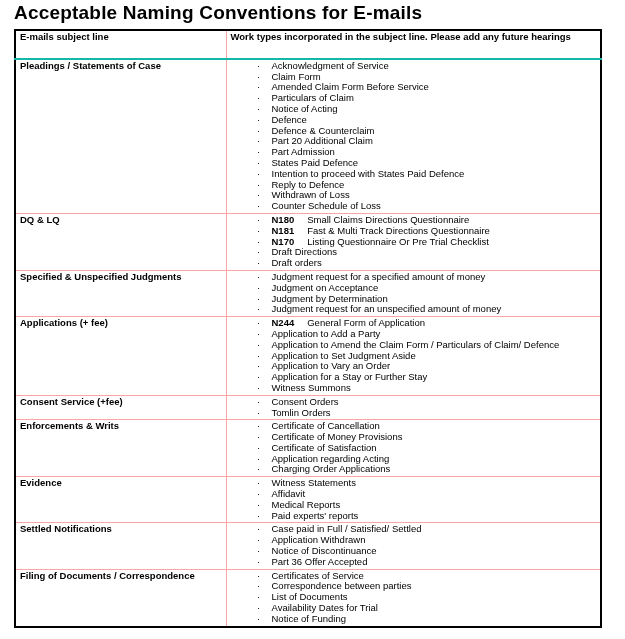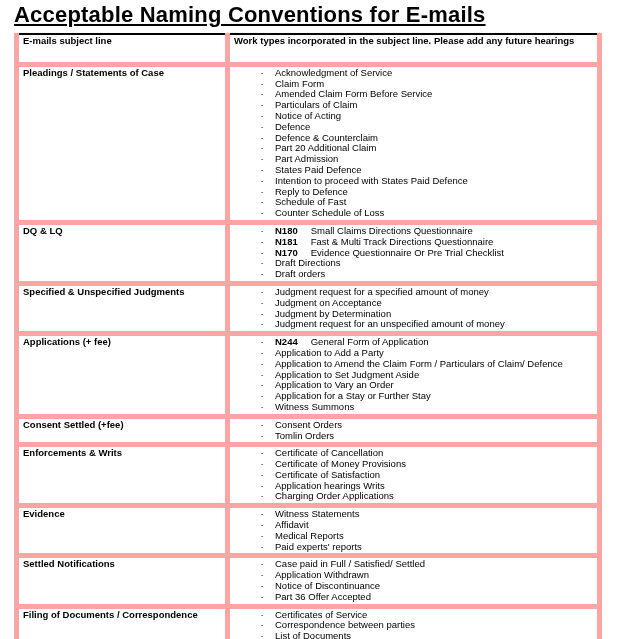--- a/index.html
+++ b/index.html
@@ -6,36 +6,35 @@
   html, body {
     margin: 0; padding: 0;
     background: #ffffff;
     width: 625px; height: 639px;
     font-family: "Liberation Sans", sans-serif;
     color: #000000;
     -webkit-font-smoothing: antialiased;
   }
   .page { width: 625px; height: 639px; overflow: hidden; padding-top: 2px; }
   h1.title {
-    font-size: 22px;
+    font-size: 19px;
     font-weight: bold;
-    text-decoration: underline;
     margin: 0 0 5px 14px;
     letter-spacing: 0.2px;
   }
   table.conv {
     border-collapse: collapse;
     margin-left: 14px;
     width: 588px;
     table-layout: fixed;
     border: 2px solid #000;
   }
   col.c1 { width: 211px; }
   th, td {
-    border: 5px solid #fca5a5;
+    border: 1px solid #fca5a5;
     vertical-align: top;
     font-size: 9.5px;
     line-height: 10.8px;
     padding: 1px 4px 1px 4px;
     text-align: left;
   }
   th {
     font-weight: bold;
     border-top: 2px solid #000;
     border-bottom: 2px solid #14b8a6;
@@ -119,42 +118,42 @@
             <div class="li">
               <span class="bullet">·</span>
               <span class="txt">Intention to proceed with States Paid Defence</span>
             </div>
             <div class="li">
               <span class="bullet">·</span>
               <span class="txt">Reply to Defence</span>
             </div>
             <div class="li">
               <span class="bullet">·</span>
-              <span class="txt">Schedule of Fast</span>
+              <span class="txt">Withdrawn of Loss</span>
             </div>
             <div class="li">
               <span class="bullet">·</span>
               <span class="txt">Counter Schedule of Loss</span>
             </div>
           </td>
         </tr>
         <tr>
           <td class="category">DQ &amp; LQ</td>
           <td class="worktypes">
             <div class="li">
               <span class="bullet">·</span>
               <span class="txt"><b>N180</b><span>Small Claims Directions Questionnaire</span></span>
             </div>
             <div class="li">
               <span class="bullet">·</span>
               <span class="txt"><b>N181</b><span>Fast &amp; Multi Track Directions Questionnaire</span></span>
             </div>
             <div class="li">
               <span class="bullet">·</span>
-              <span class="txt"><b>N170</b><span>Evidence Questionnaire Or Pre Trial Checklist</span></span>
+              <span class="txt"><b>N170</b><span>Listing Questionnaire Or Pre Trial Checklist</span></span>
             </div>
             <div class="li">
               <span class="bullet">·</span>
               <span class="txt">Draft Directions</span>
             </div>
             <div class="li">
               <span class="bullet">·</span>
               <span class="txt">Draft orders</span>
             </div>
           </td>
@@ -207,21 +206,21 @@
               <span class="bullet">·</span>
               <span class="txt">Application for a Stay or Further Stay</span>
             </div>
             <div class="li">
               <span class="bullet">·</span>
               <span class="txt">Witness Summons</span>
             </div>
           </td>
         </tr>
         <tr>
-          <td class="category">Consent Settled (+fee)</td>
+          <td class="category">Consent Service (+fee)</td>
           <td class="worktypes">
             <div class="li">
               <span class="bullet">·</span>
               <span class="txt">Consent Orders</span>
             </div>
             <div class="li">
               <span class="bullet">·</span>
               <span class="txt">Tomlin Orders</span>
             </div>
           </td>
@@ -236,21 +235,21 @@
             <div class="li">
               <span class="bullet">·</span>
               <span class="txt">Certificate of Money Provisions</span>
             </div>
             <div class="li">
               <span class="bullet">·</span>
               <span class="txt">Certificate of Satisfaction</span>
             </div>
             <div class="li">
               <span class="bullet">·</span>
-              <span class="txt">Application hearings Writs</span>
+              <span class="txt">Application regarding Acting</span>
             </div>
             <div class="li">
               <span class="bullet">·</span>
               <span class="txt">Charging Order Applications</span>
             </div>
           </td>
         </tr>
         <tr>
           <td class="category">Evidence</td>
           <td class="worktypes">

